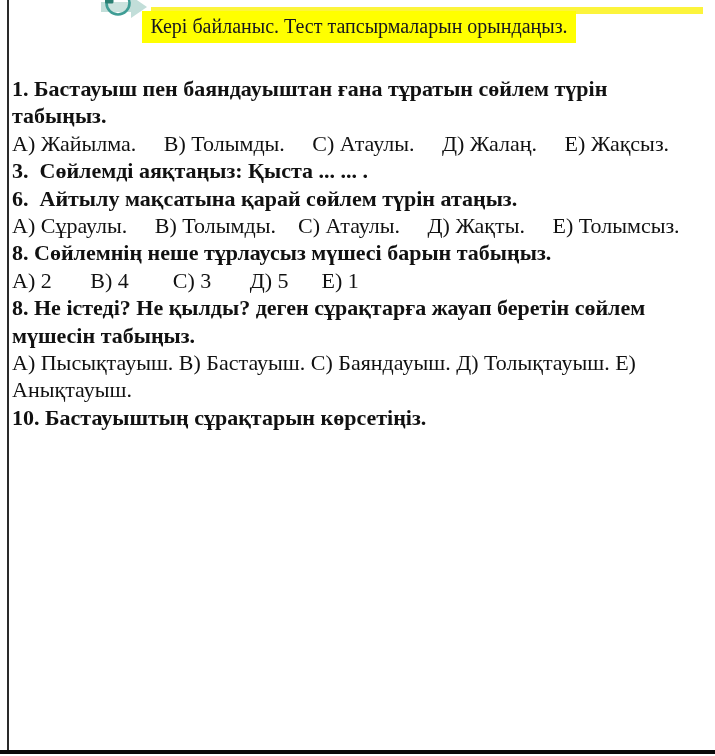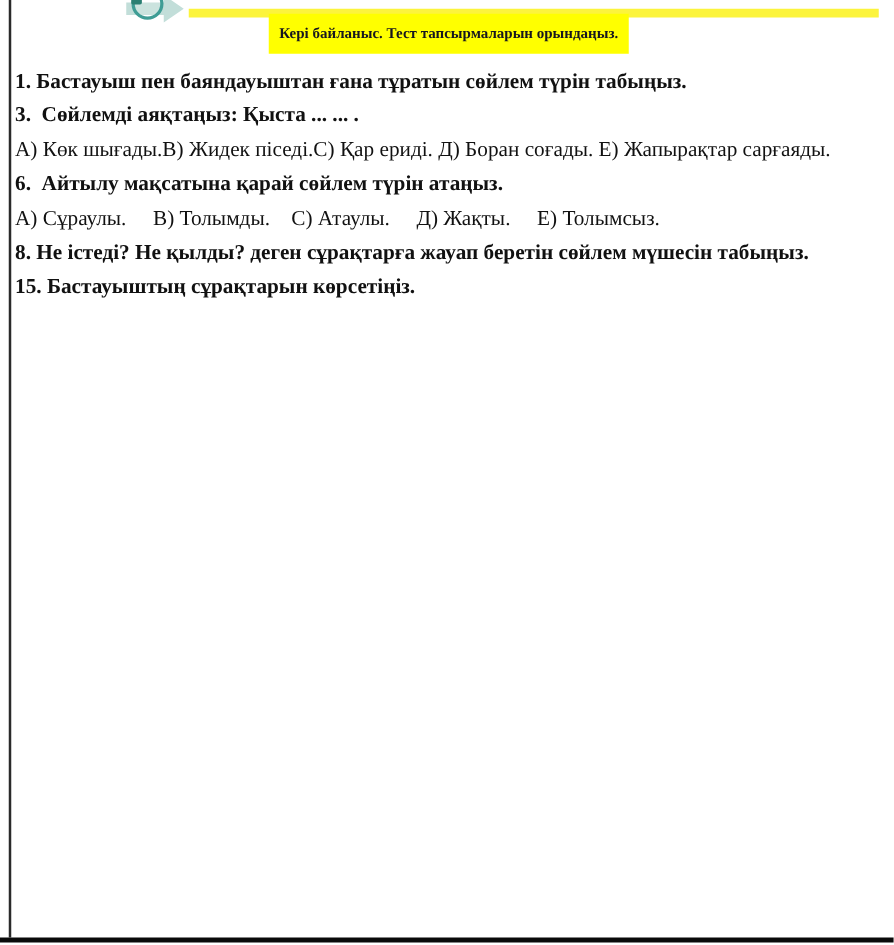--- a/index.html
+++ b/index.html
@@ -56,28 +56,28 @@
     top: 11px;
     width: 694px;
   }
   .title-row {
     text-align: center;
   }
   .title-chip {
     display: inline-block;
     background: #ffff00;
     color: #16161f;
-    font-weight: 700;
-    font-size: 12px;
+    font-weight: 400;
+    font-size: 20px;
     line-height: 29px;
     padding: 1px 8px 2px 8px;
   }
   .questions {
-    margin-top: 8px;
-    font-size: 17px;
+    margin-top: 32px;
+    font-size: 22px;
     line-height: 27.4px;
   }
   .q-text {
     font-weight: 700;
     white-space: pre-wrap;
   }
   .q-options {
     font-weight: 400;
     white-space: pre-wrap;
   }
@@ -101,48 +101,51 @@
   <div class="content">
 
     <div class="title-row">
       <span class="title-chip">Кері байланыс. Тест тапсырмаларын орындаңыз.</span>
     </div>
 
     <div class="questions">
 
       <div>
         <div class="q-text">1. Бастауыш пен баяндауыштан ғана тұратын сөйлем түрін табыңыз.</div>
+        <div class="q-options">А) Жайылма.     В) Толымды.     С) Атаулы.     Д) Жалаң.     Е) Жақсыз.</div>
       </div>
 
 
       <div>
         <div class="q-text">3.  Сөйлемді аяқтаңыз: Қыста ... ... .</div>
-        <div class="q-options">А) Көк шығады.В) Жидек піседі.С) Қар ериді. Д) Боран соғады. Е) Жапырақтар сарғаяды.</div>
       </div>
 
       <div>
       </div>
 
       <div>
       </div>
 
       <div>
         <div class="q-text">6.  Айтылу мақсатына қарай сөйлем түрін атаңыз.</div>
         <div class="q-options">А) Сұраулы.     В) Толымды.    С) Атаулы.     Д) Жақты.     Е) Толымсыз.</div>
       </div>
 
 
       <div>
+        <div class="q-text">8. Сөйлемнің неше тұрлаусыз мүшесі барын табыңыз.</div>
+        <div class="q-options">А) 2       В) 4        С) 3       Д) 5      Е) 1</div>
       </div>
 
       <div>
         <div class="q-text">8. Не істеді? Не қылды? деген сұрақтарға жауап беретін сөйлем мүшесін табыңыз.</div>
+        <div class="q-options">А) Пысықтауыш. В) Бастауыш. С) Баяндауыш. Д) Толықтауыш. Е) Анықтауыш.</div>
       </div>
 
       <div>
-        <div class="q-text">15. Бастауыштың сұрақтарын көрсетіңіз.</div>
+        <div class="q-text">10. Бастауыштың сұрақтарын көрсетіңіз.</div>
       </div>
 
     </div>
   </div>
 
   <div class="bottom-rule"></div>
 </div>
 
 </body></html>

